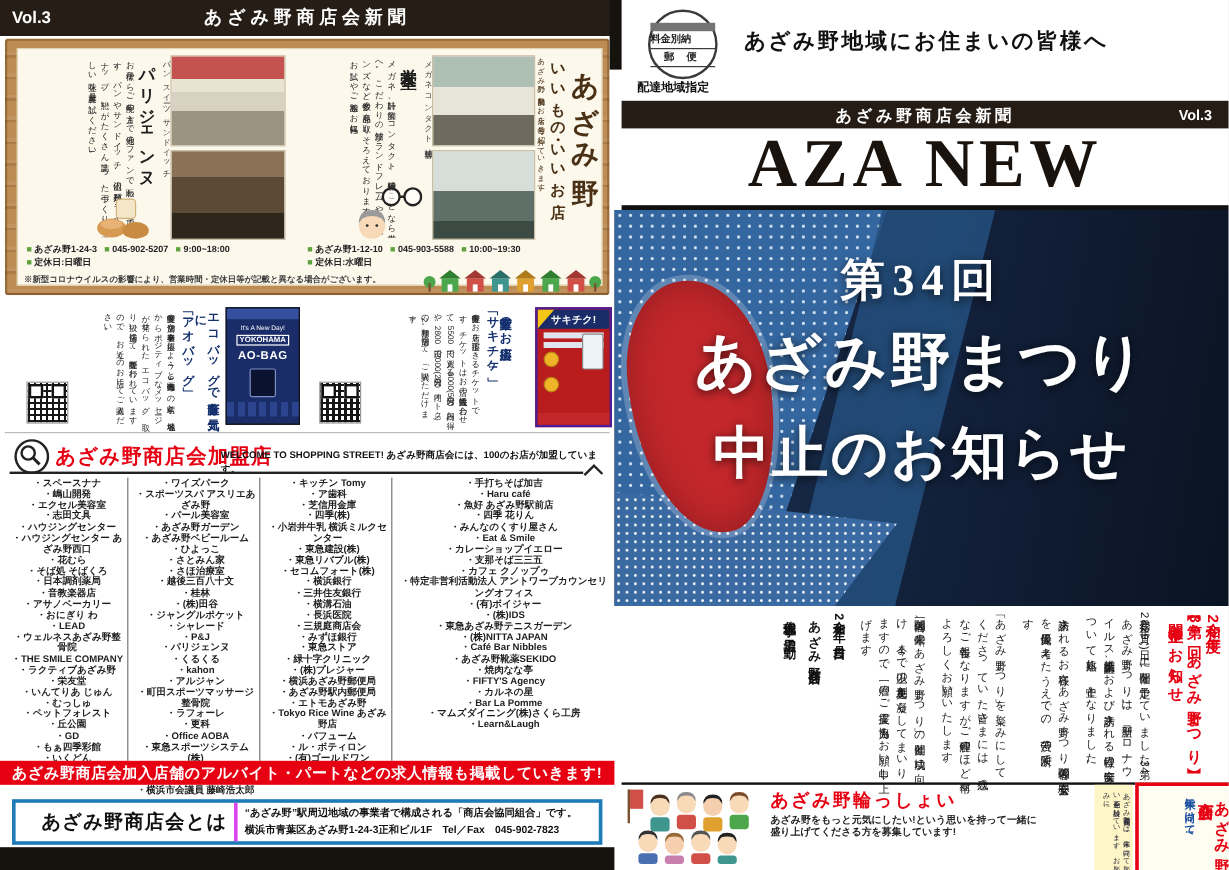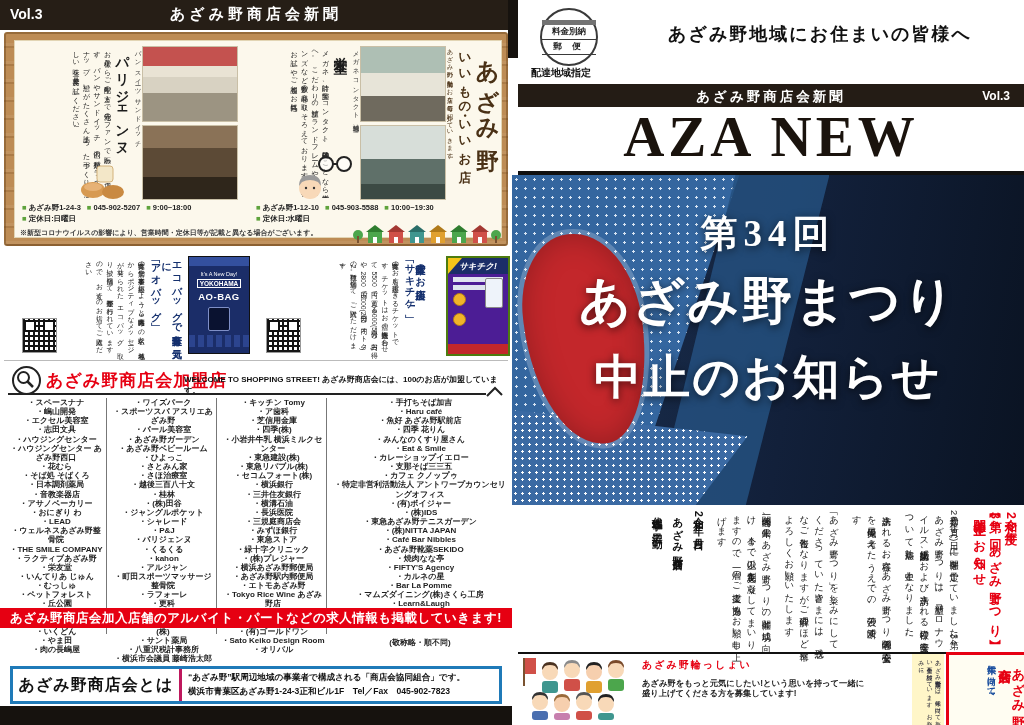--- a/index.html
+++ b/index.html
@@ -64,55 +64,55 @@
   #eco-qr{left:22px;top:318px;} #saki-qr{left:266px;top:318px;}
 
   #eco-poster{left:188px;top:256px;width:60px;height:96px;background:#1b2d68;border:1px solid #111;color:#fff;overflow:hidden;}
   #eco-poster .band{height:9px;background:#34509e;}
   #eco-poster .l1{font-size:5.5px;text-align:center;margin-top:5px;}
   #eco-poster .l2{font-size:6.5px;font-weight:bold;text-align:center;border:1px solid #fff;margin:2px 8px;}
   #eco-poster .l3{font-size:9.5px;font-weight:bold;text-align:center;margin-top:3px;letter-spacing:.5px;}
   #eco-poster .bag{width:20px;height:22px;background:#0a1230;border:1px solid #7f8fc7;border-radius:2px;margin:5px auto 0;}
   #eco-poster .city{height:12px;background:repeating-linear-gradient(90deg,#2c448e 0 6px,#1b2d68 6px 9px);margin-top:4px;}
 
-  #saki-poster{left:446px;top:256px;width:60px;height:96px;background:#4c1d95;border:2px solid #4d7c0f;overflow:hidden;font-style:italic;}
+  #saki-poster{left:446px;top:256px;width:60px;height:96px;background:#b91c1c;border:2px solid #4c1d95;overflow:hidden;}
   #saki-poster .head{height:16px;background:#1b2d68;color:#fff;font-size:8.5px;font-weight:bold;text-align:center;line-height:16px;position:relative;}
   #saki-poster .burst{position:absolute;left:0;top:0;border-style:solid;border-width:16px 14px 0 0;border-color:#f5c518 transparent transparent transparent;}
   #saki-poster .row{height:5px;background:#dfe4ef;margin:3px 5px 0;}
   #saki-poster .coin{display:inline-block;width:11px;height:11px;border-radius:50%;background:#f0b429;border:1px solid #b87f14;margin:3px 2px 0 5px;}
   #saki-poster .phone{float:right;width:16px;height:28px;border:1px solid #888;border-radius:2px;margin:-12px 5px 0 0;background:#eef3fa;}
   #saki-poster .foot{position:absolute;bottom:0;left:0;right:0;height:10px;background:#c3272b;}
 
   #list-topline{left:4px;top:360px;width:504px;height:1px;background:#bbb;}
   #m-icon{left:12px;top:366px;width:25px;height:25px;border:2px solid #222;border-radius:50%;background:#fff;}
   #m-title{left:46px;top:369px;font-size:17px;font-weight:bold;color:#e60012;letter-spacing:1px;}
   #m-sub{left:184px;top:374px;width:322px;font-size:8px;font-weight:bold;color:#111;}
   #m-underline{left:8px;top:393px;width:478px;height:2px;background:#222;}
   #m-hook{left:486px;top:386px;}
 
   .mcol{top:398px;font-size:8px;line-height:9.15px;color:#1e1e1e;font-weight:600;text-align:center;}
   .m-item{white-space:normal;}
   #mc1{left:8px;width:96px;} #mc2{left:112px;width:102px;} #mc3{left:220px;width:106px;} #mc4{left:332px;width:176px;}
   .msep{top:398px;width:1px;height:236px;background:#777;}
   #ms1{left:106px;} #ms2{left:216px;} #ms3{left:326px;}
 
-  #recruit{left:0;top:608px;width:512px;height:20px;background:#e60012;color:#fff;font-size:12.5px;font-weight:bold;text-align:center;line-height:20px;letter-spacing:.5px;}
+  #recruit{left:0;top:634px;width:512px;height:20px;background:#e60012;color:#fff;font-size:12.5px;font-weight:bold;text-align:center;line-height:20px;letter-spacing:.5px;}
   #about{left:10px;top:666px;width:486px;height:32px;border:3px solid #1f7ab8;display:flex;background:#fff;}
-  #about .lbl{width:166px;border-right:3px solid #be185d;font-size:16px;font-weight:bold;display:flex;align-items:center;justify-content:center;letter-spacing:1px;color:#111;}
+  #about .lbl{width:166px;border-right:3px solid #d946ef;font-size:16px;font-weight:bold;display:flex;align-items:center;justify-content:center;letter-spacing:1px;color:#111;padding-left:16px;}
   #about .txt{flex:1;padding:3px 6px;font-size:8.6px;font-weight:bold;color:#111;display:flex;flex-direction:column;justify-content:center;gap:2px;}
   #lp-footerbar{left:0;top:706px;width:512px;height:19px;background:#16120e;}
 
   
   #notch{left:508px;top:0;width:10px;height:58px;background:#16120e;}
   #stamp{left:540px;top:8px;width:54px;height:54px;border:2px solid #3a3a3a;border-radius:50%;background:#fff;
          display:flex;flex-direction:column;justify-content:center;color:#222;}
-  #stamp .s1{font-size:8.5px;font-weight:bold;text-align:center;border-top:5px solid #737373;border-bottom:1px solid #3a3a3a;padding:1px 0;}
+  #stamp .s1{font-size:8.5px;font-weight:bold;text-align:left;border-top:7px solid #737373;border-bottom:1px solid #3a3a3a;padding:1px 0;}
   #stamp .s2{font-size:8.5px;font-weight:bold;text-align:center;letter-spacing:4px;border-bottom:1px solid #3a3a3a;padding:1px 0;}
   #stamp-sub{left:531px;top:66px;width:80px;font-size:10px;font-weight:bold;color:#111;}
-  #audience{left:620px;top:22px;width:400px;text-align:center;font-size:18px;font-weight:bold;letter-spacing:2px;color:#111;}
+  #audience{left:620px;top:22px;width:400px;text-align:left;font-size:18px;font-weight:bold;letter-spacing:2px;color:#111;}
 
   #rp-bar{left:518px;top:84px;width:506px;height:23px;background:#241c15;color:#fff;}
   #rp-bar .ttl{position:absolute;left:0;right:0;top:4px;text-align:center;font-size:13.5px;font-weight:bold;letter-spacing:3px;}
   #rp-bar .vol{position:absolute;right:14px;top:5px;font-size:12px;font-weight:bold;}
   #masthead{left:518px;top:104px;width:506px;height:66px;text-align:center;font-size:57px;font-weight:bold;color:#1a130d;letter-spacing:4px;line-height:66px;}
   #masthead-rule{left:518px;top:171px;width:506px;height:4px;background:#111;}
 
   #hero{left:512px;top:175px;width:512px;height:330px;background:linear-gradient(100deg,#1c3354 0%,#12203a 55%,#0a1322 100%);overflow:hidden;}
   #hero .happi{position:absolute;left:0;top:0;width:60%;height:100%;background-color:#34669f;
                background-image:radial-gradient(#d9e6f4 1.1px,transparent 1.3px);background-size:9px 9px;
@@ -131,21 +131,21 @@
   #hero-text .h2{font-size:51px;font-weight:bold;letter-spacing:2px;margin-top:8px;}
   #hero-text .h3{font-size:47px;font-weight:bold;letter-spacing:2px;margin-top:10px;}
 
   #article{left:520px;top:509px;width:498px;height:140px;}
   #article .hd div{font-size:12.5px;font-weight:bold;color:#e60012;letter-spacing:1.5px;line-height:1.25;}
   #article .hd{margin-left:10px;}
   #article p{margin:0 0 0 8px;font-size:9.3px;line-height:1.6;color:#181818;letter-spacing:.5px;}
   #article .sig div{font-size:10.5px;font-weight:bold;color:#111;line-height:1.4;margin-left:6px;letter-spacing:1px;}
   #article-rule{left:518px;top:652px;width:506px;height:2px;background:#111;}
 
-  #wasshoi-title{left:642px;top:658px;font-size:10px;font-weight:bold;color:#e60012;letter-spacing:2px;}
+  #wasshoi-title{left:642px;top:658px;font-size:15px;font-weight:bold;color:#e60012;letter-spacing:2px;}
   #wasshoi-l1{left:642px;top:678px;font-size:8.3px;font-weight:bold;color:#222;}
   #wasshoi-l2{left:642px;top:688px;font-size:8.3px;font-weight:bold;color:#222;}
   #contact{left:642px;top:700px;width:264px;height:18px;background:#8f1f1f;color:#fff;font-size:9.5px;font-weight:bold;text-align:center;line-height:18px;letter-spacing:1px;}
   #side-note{left:912px;top:654px;width:28px;height:68px;background:#fff6c8;font-size:6px;color:#223;line-height:1.4;padding:2px;}
   #corner-box{left:946px;top:652px;width:72px;height:70px;border:3px solid #e60012;background:#fffdf2;padding:3px 4px;}
   #corner-box .r{font-size:13px;font-weight:bold;color:#e60012;letter-spacing:1px;line-height:1.05;}
   #corner-box .b{font-size:9px;font-weight:bold;color:#1a4e9e;margin-left:3px;letter-spacing:.5px;}
 </style>
 </head>
 <body>

